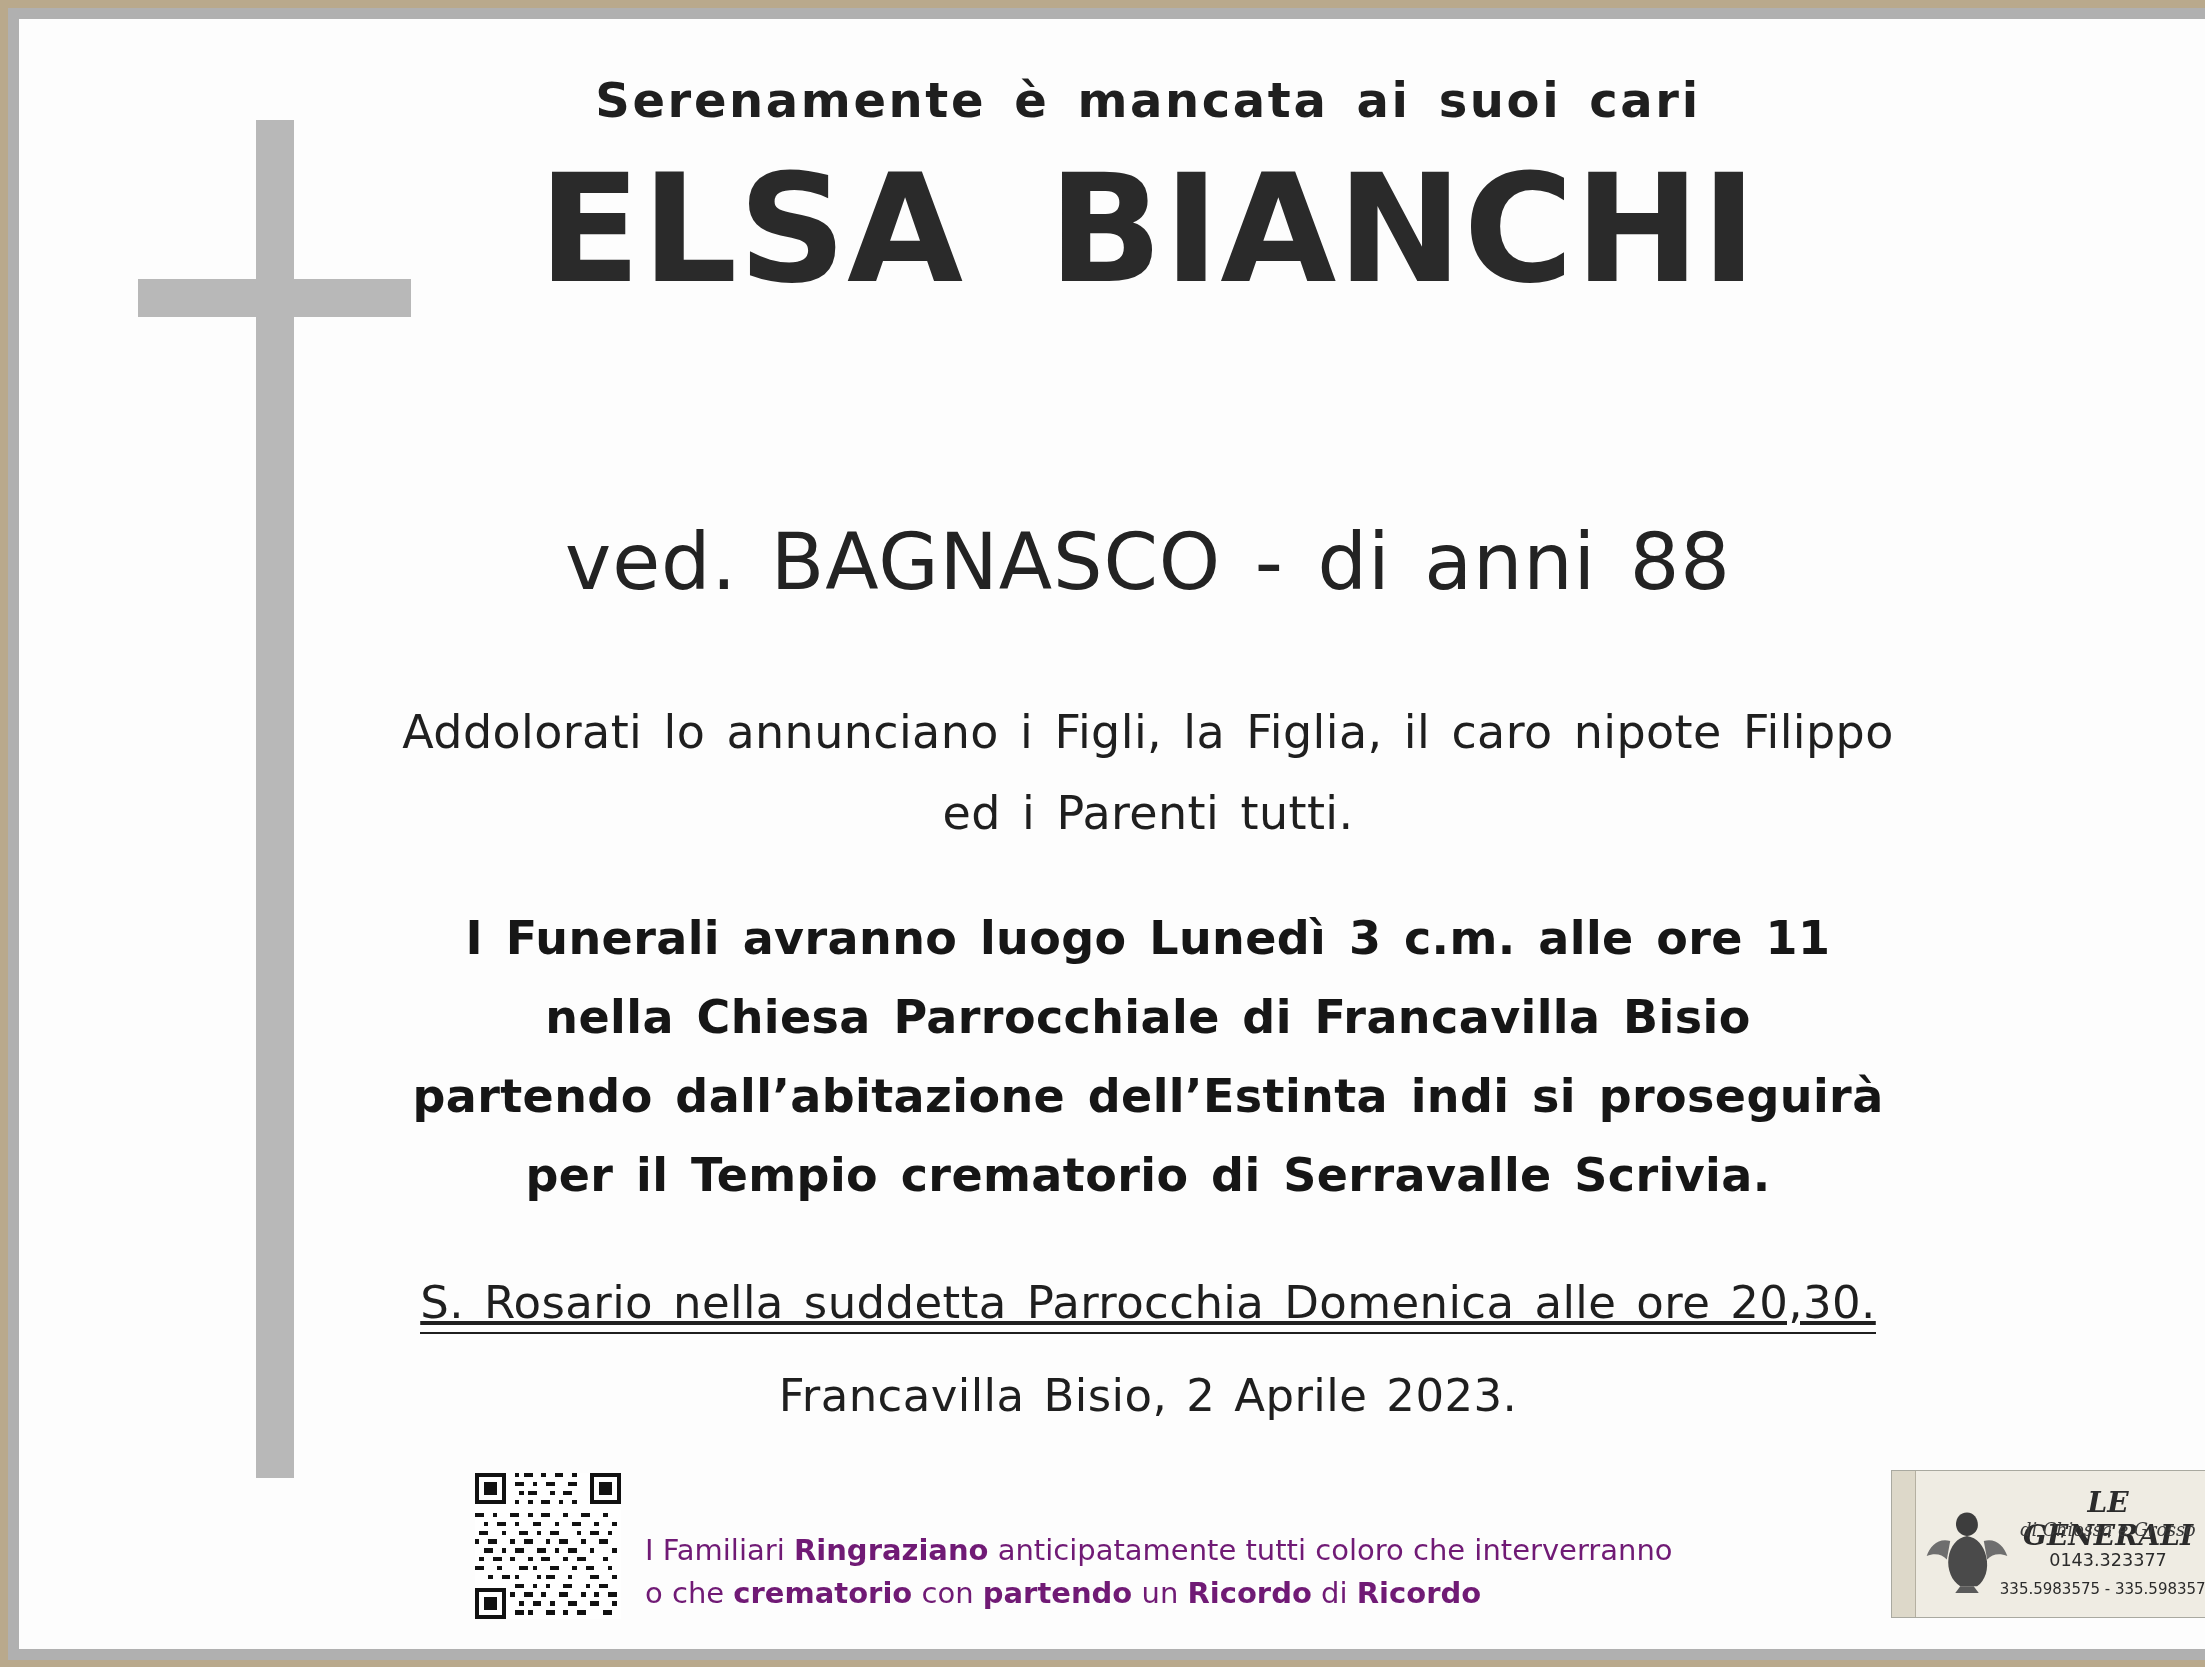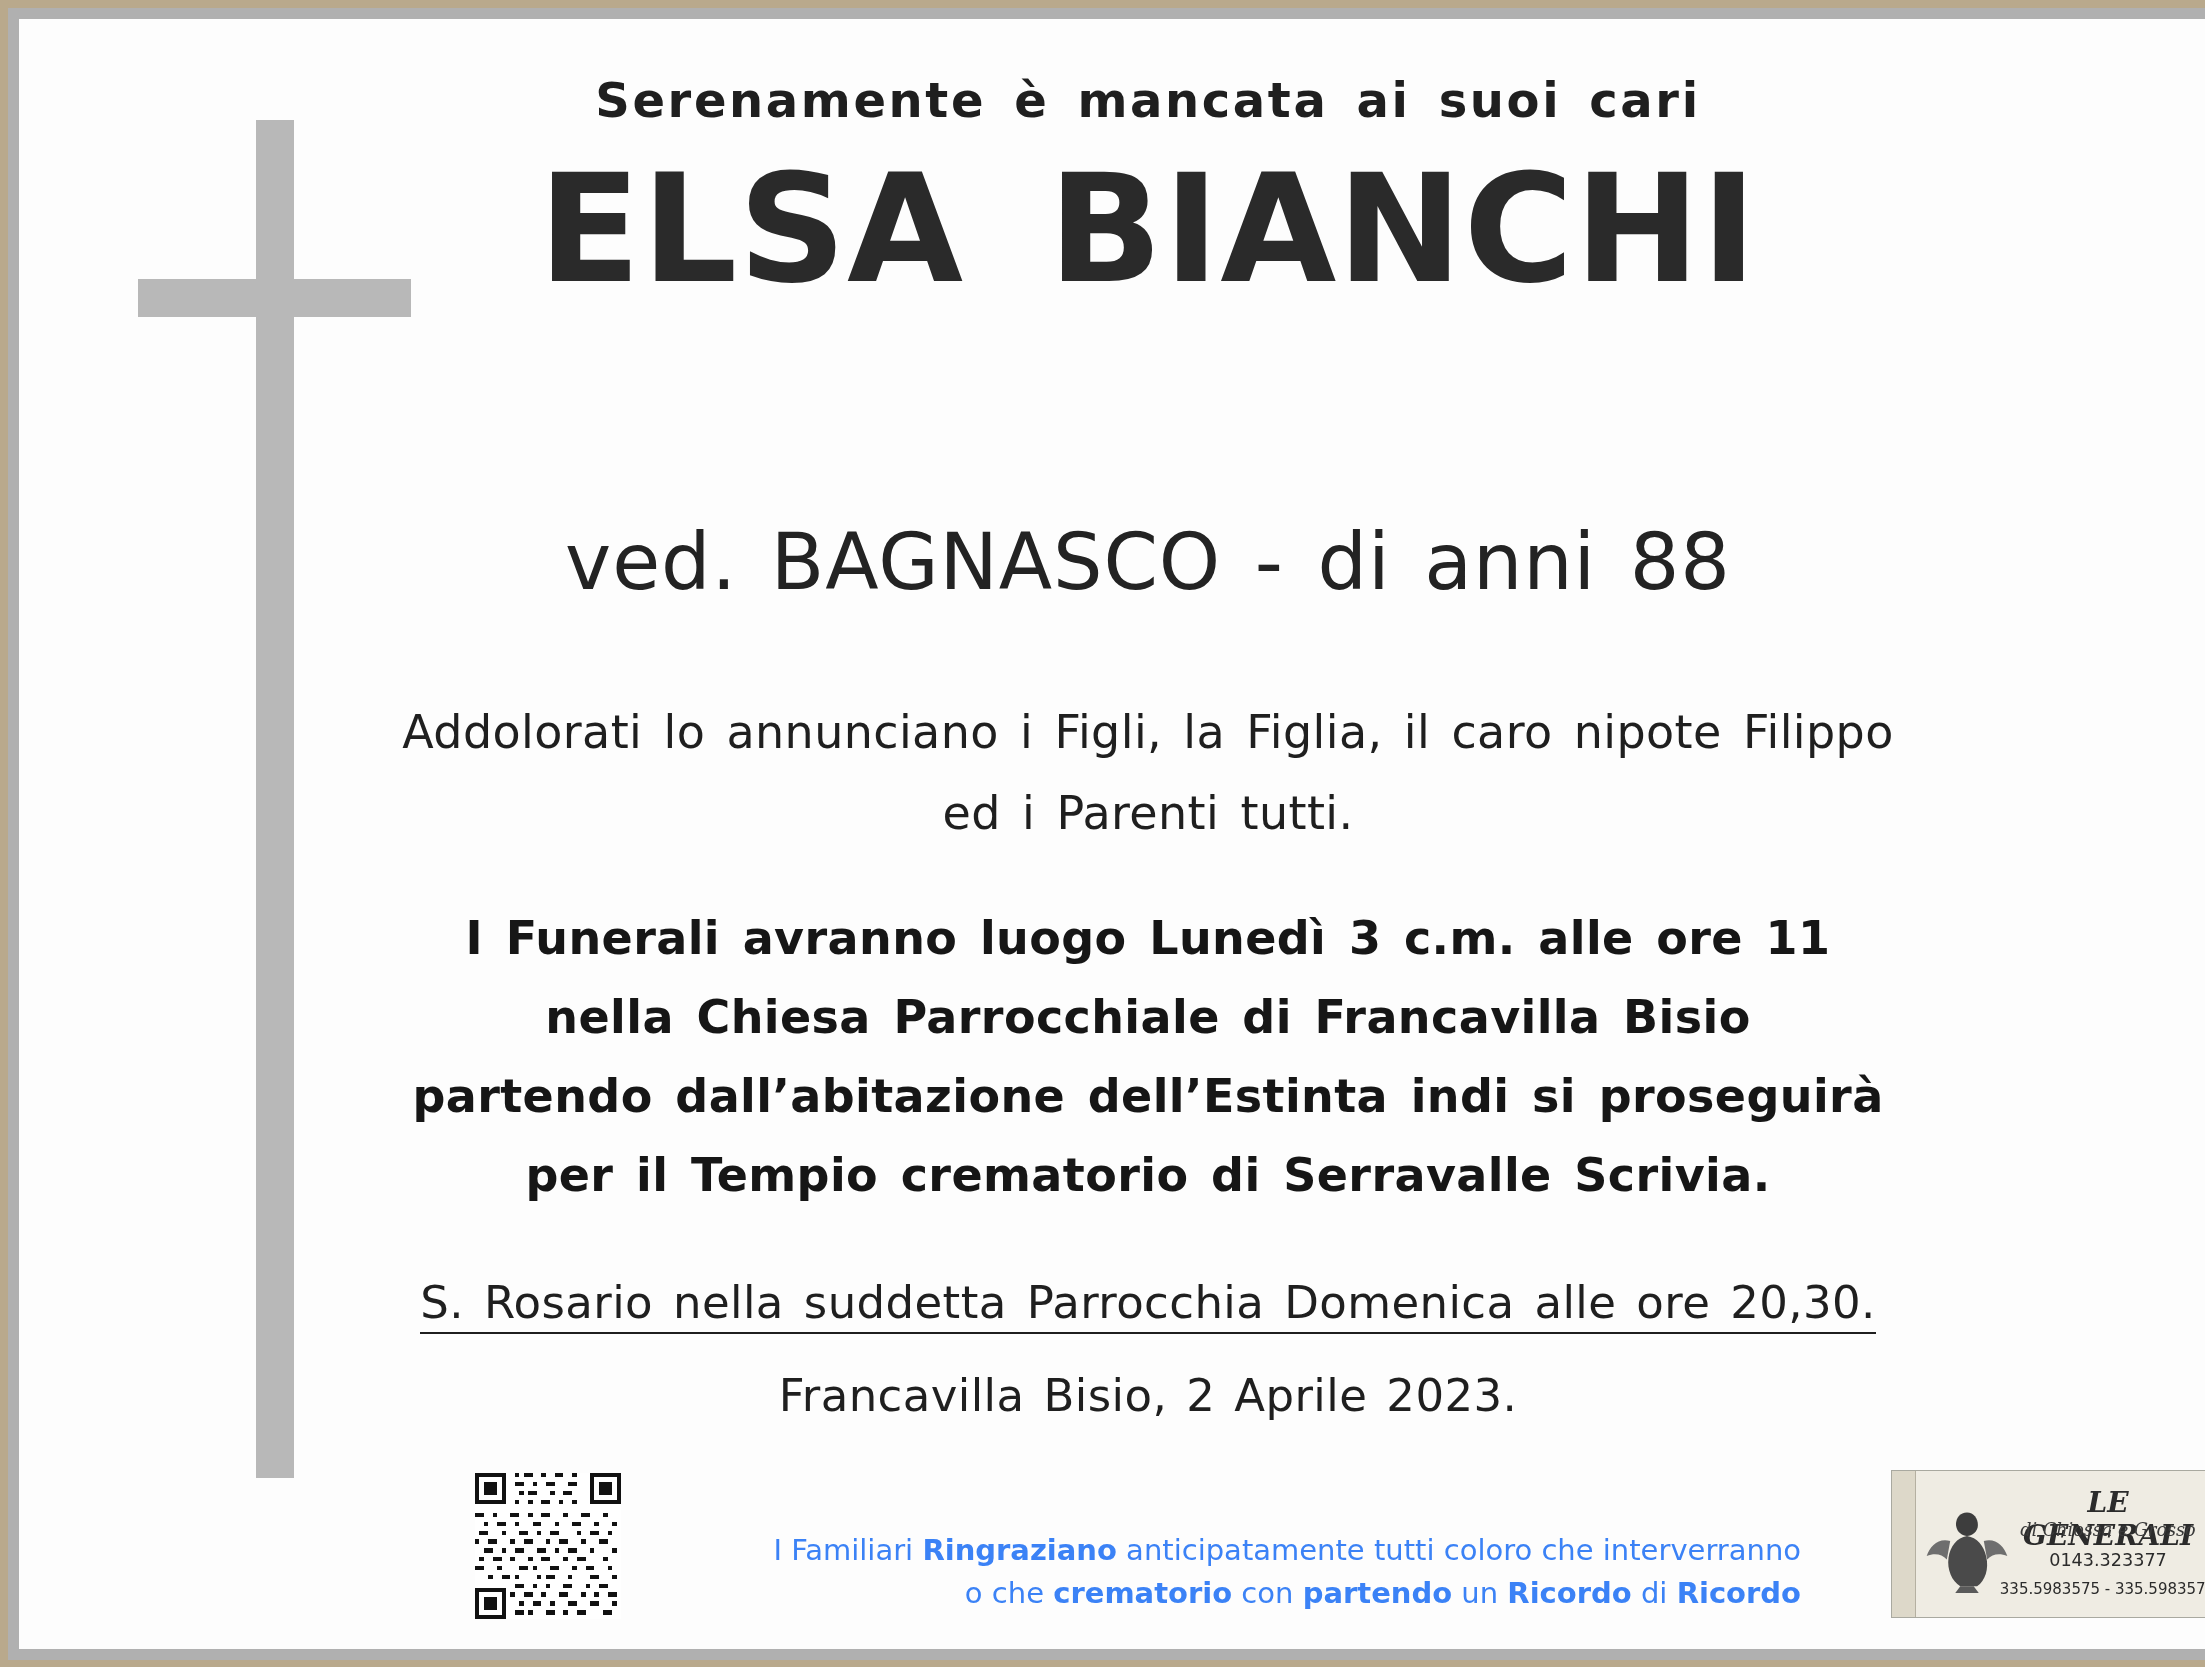--- a/index.html
+++ b/index.html
@@ -138,20 +138,21 @@
     width: 100%;
     font-size: 45px;
     font-weight: normal;
     letter-spacing: 0.4px;
     word-spacing: 5.3px;
     color: #1f1f1f;
   }
   .rosary span {
     border-bottom: 2.6px solid #1f1f1f;
     padding-bottom: 2.6px;
+    text-decoration: underline;
   }
 
   .place-date {
     position: absolute;
     top: 1350px;
     left: 0;
     width: 100%;
     font-size: 45px;
     font-weight: normal;
     letter-spacing: 0.4px;
@@ -175,24 +176,24 @@
     width: 146px;
     height: 146px;
   }
   .qr svg { display: block; }
 
   .thanks {
     position: absolute;
     left: 626px;
     bottom: 17px;
     width: 1156px;
-    text-align: right;
+    text-align: left;
     font-size: 29px;
     line-height: 1.48;
-    color: #3b82f6;
+    color: #701a75;
   }
   .thanks b { font-weight: bold; }
 
   
   .agency {
     position: absolute;
     right: 44px;
     bottom: 13.2px;
     width: 340px;
     height: 146px;

